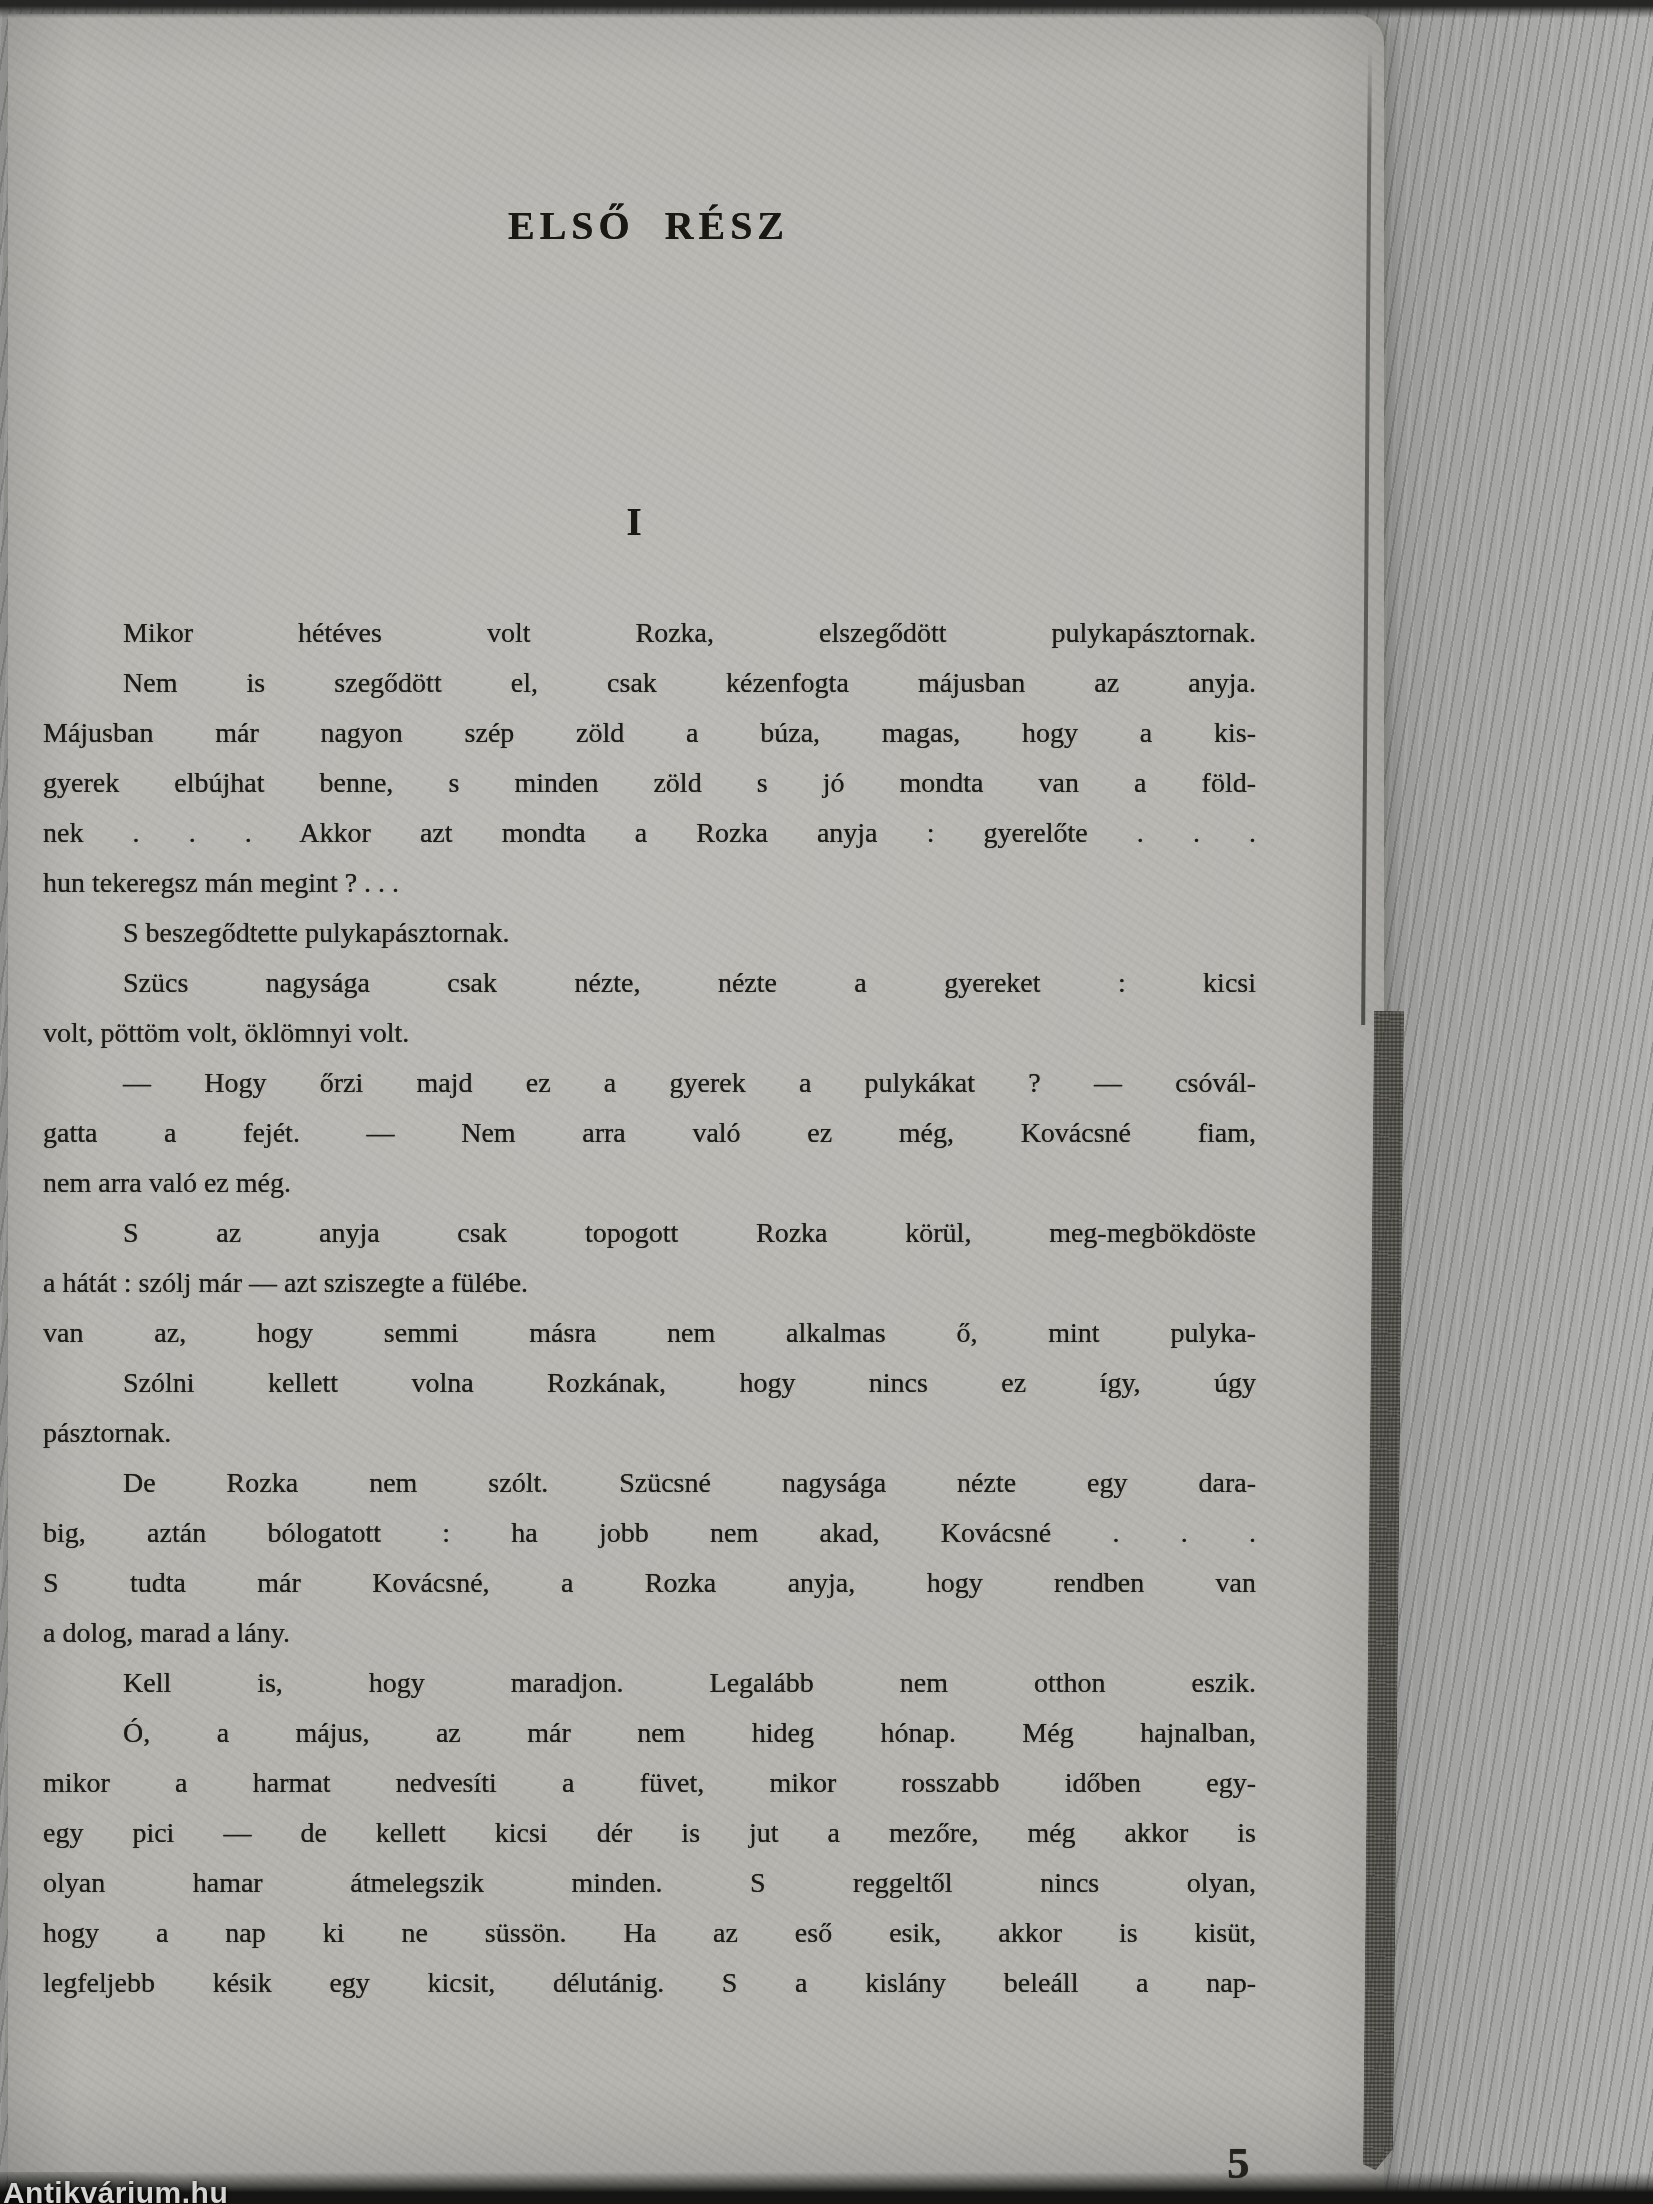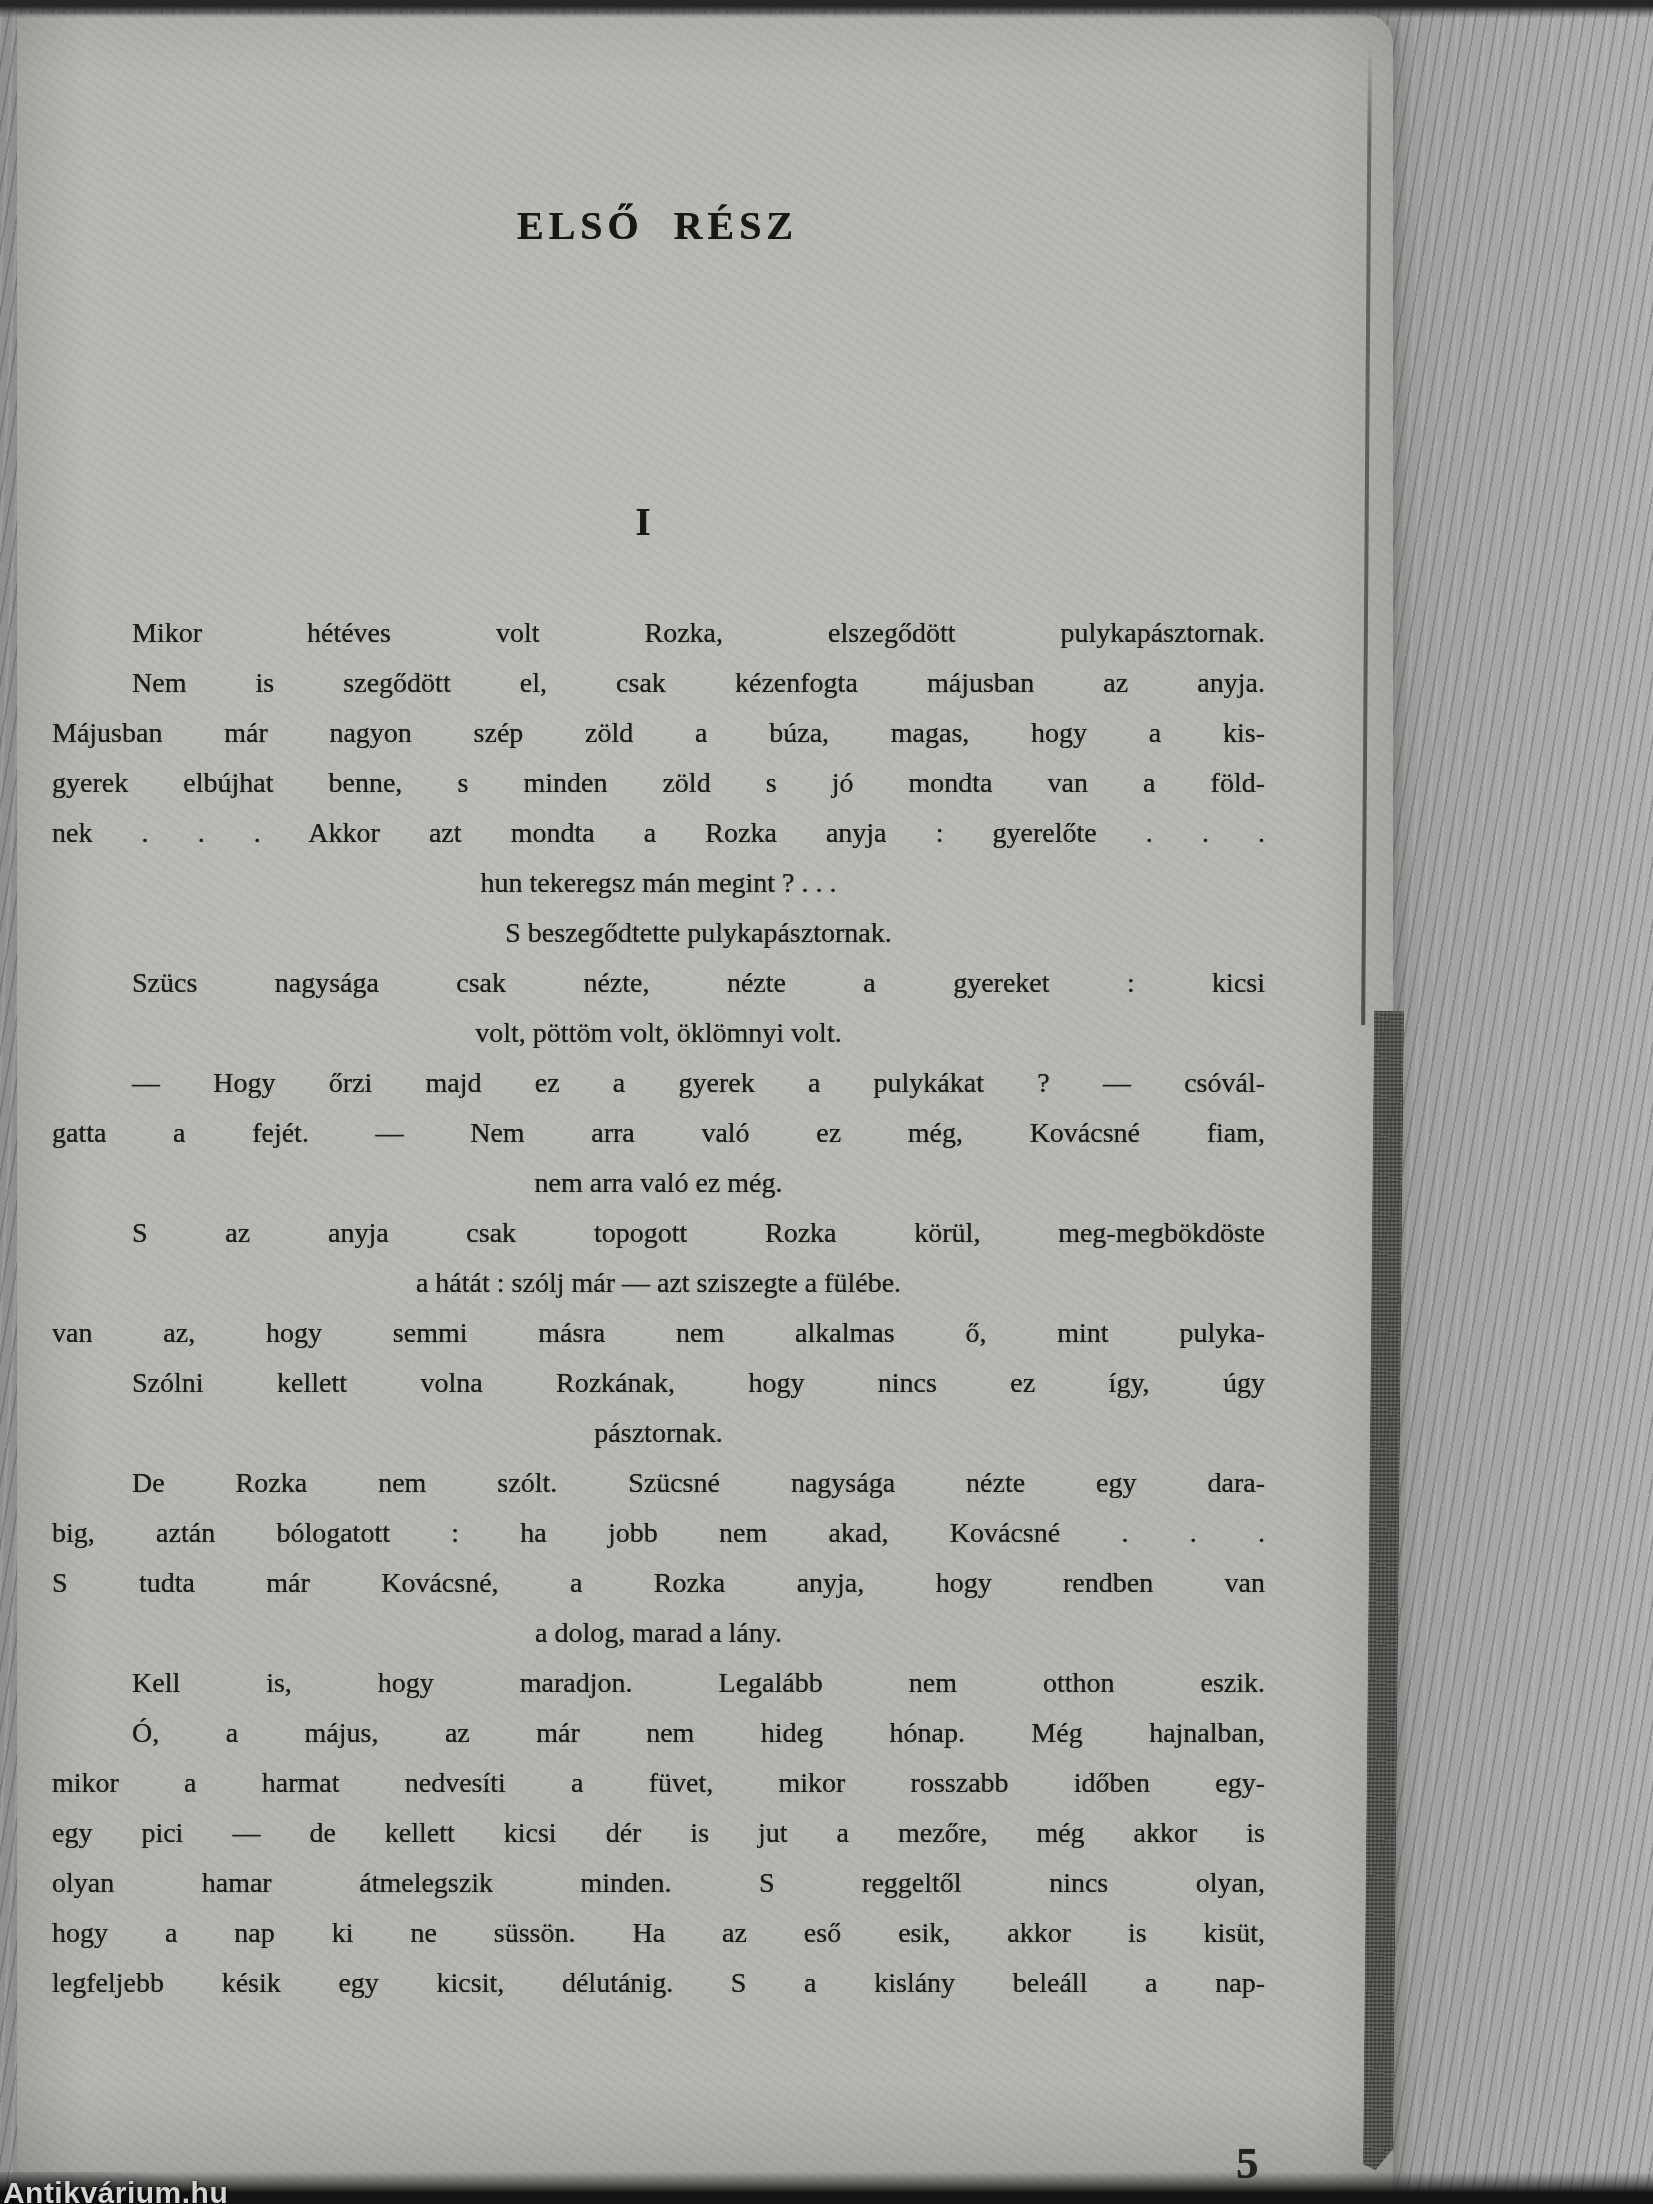--- a/index.html
+++ b/index.html
@@ -6,21 +6,21 @@
   .frame{
     position:relative; width:1654px; height:2205px; overflow:hidden;
     background-color:#9e9e9c;
     background-image:
       repeating-linear-gradient(100deg, rgba(62,62,60,.26) 0 1.9px, rgba(0,0,0,0) 1.9px 10.7px),
       repeating-linear-gradient(93deg, rgba(210,210,208,.15) 0 2.9px, rgba(0,0,0,0) 2.9px 13.6px),
       linear-gradient(90deg, #8f8f8d 0%, #929290 82%, #a2a2a0 87%, #b0b0ae 100%);
     font-family:"Liberation Serif","DejaVu Serif",serif;
   }
   .page{
-    position:absolute; left:17px; top:13.6px; width:1376px; height:2179px;
+    position:absolute; left:8px; top:13.6px; width:1376px; height:2179px;
     border-radius:0 29px 3.9px 0;
     background:
       radial-gradient(95% 70% at 42% 36%, rgba(255,255,255,.10), rgba(0,0,0,0) 72%),
       linear-gradient(90deg, rgba(0,0,0,.10), rgba(0,0,0,0) 5%),
       linear-gradient(270deg, rgba(0,0,0,.09), rgba(0,0,0,0) 6%),
       linear-gradient(0deg, rgba(0,0,0,.12), rgba(0,0,0,0) 5%),
       linear-gradient(180deg, rgba(0,0,0,.05), rgba(0,0,0,0) 3%),
       repeating-linear-gradient(33deg, rgba(40,40,35,.03) 0 2.9px, rgba(0,0,0,0) 2.9px 8.7px),
       repeating-linear-gradient(119deg, rgba(255,255,255,.035) 0 1.9px, rgba(0,0,0,0) 1.9px 7.8px),
       #b5b4af;
@@ -60,21 +60,21 @@
   .numeral{
     position:absolute; left:34px; top:485px; width:1184px;
     text-align:center; font-size:39px; font-weight:bold; color:#191813;
     text-shadow:0 0 0.6px rgba(22,20,14,.9);
   }
   .text-block{
     position:absolute; left:35px; top:594px; width:1213px;
     font-size:28px; line-height:50px; color:#1d1b16;
     text-shadow:0 0 0.7px rgba(24,22,16,.85);
   }
-  .line{text-align:center; white-space:normal;}
+  .line{text-align:left; white-space:normal;}
   .line.just{text-align:justify; text-align-last:justify;}
   .line.ind{text-indent:80px;}
   .line.gap{}
   .page-number{
     position:absolute; left:1219px; top:2123px;
     font-size:45px; font-weight:bold; color:#24221c;
     text-shadow:0 0 0.7px rgba(24,22,16,.85);
   }
   .watermark{
     position:absolute; left:2.9px; top:2176px;

